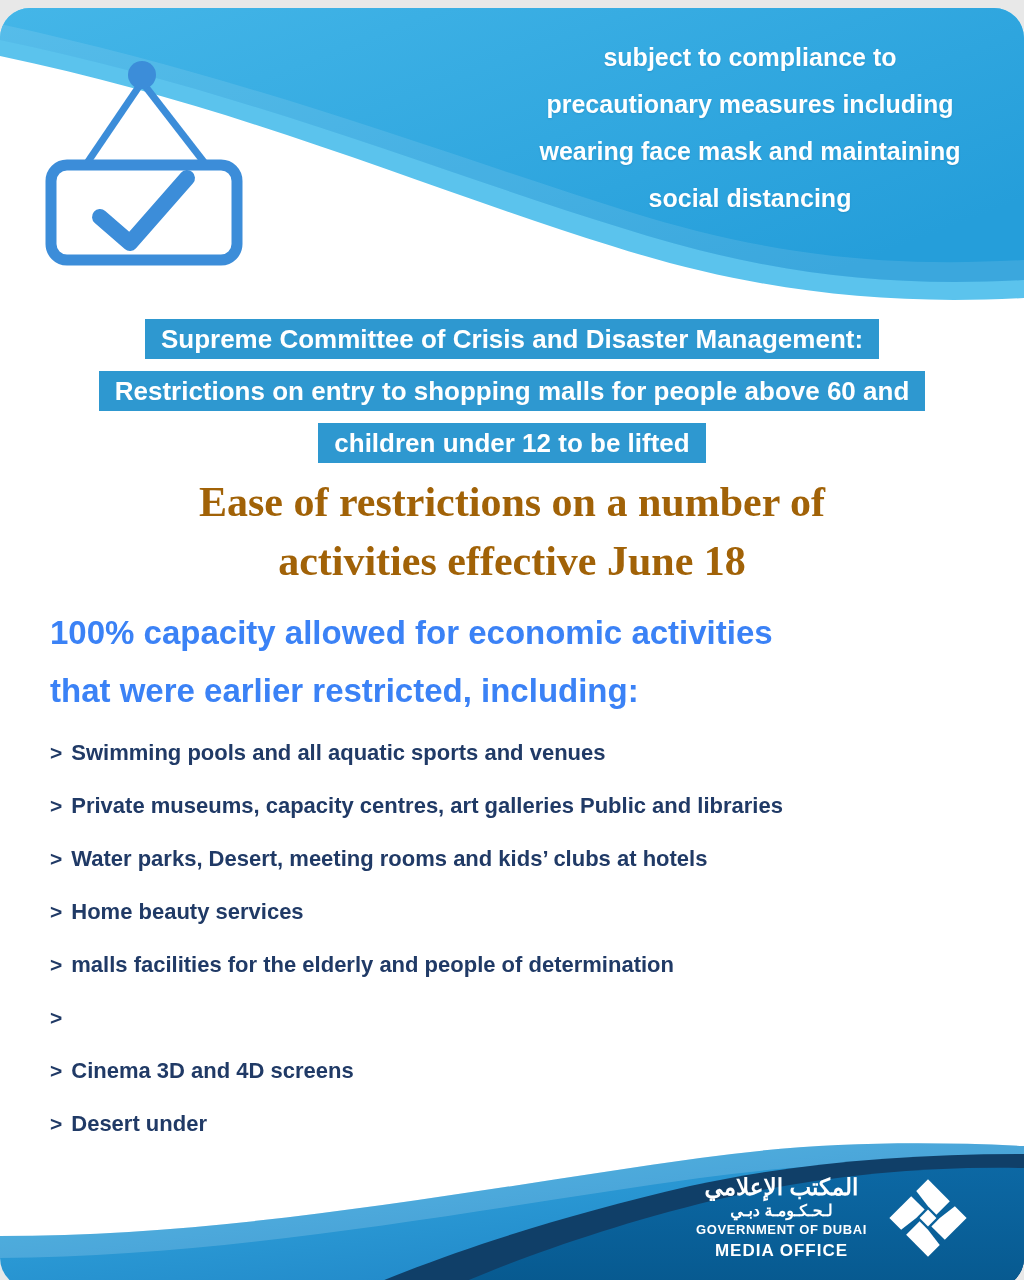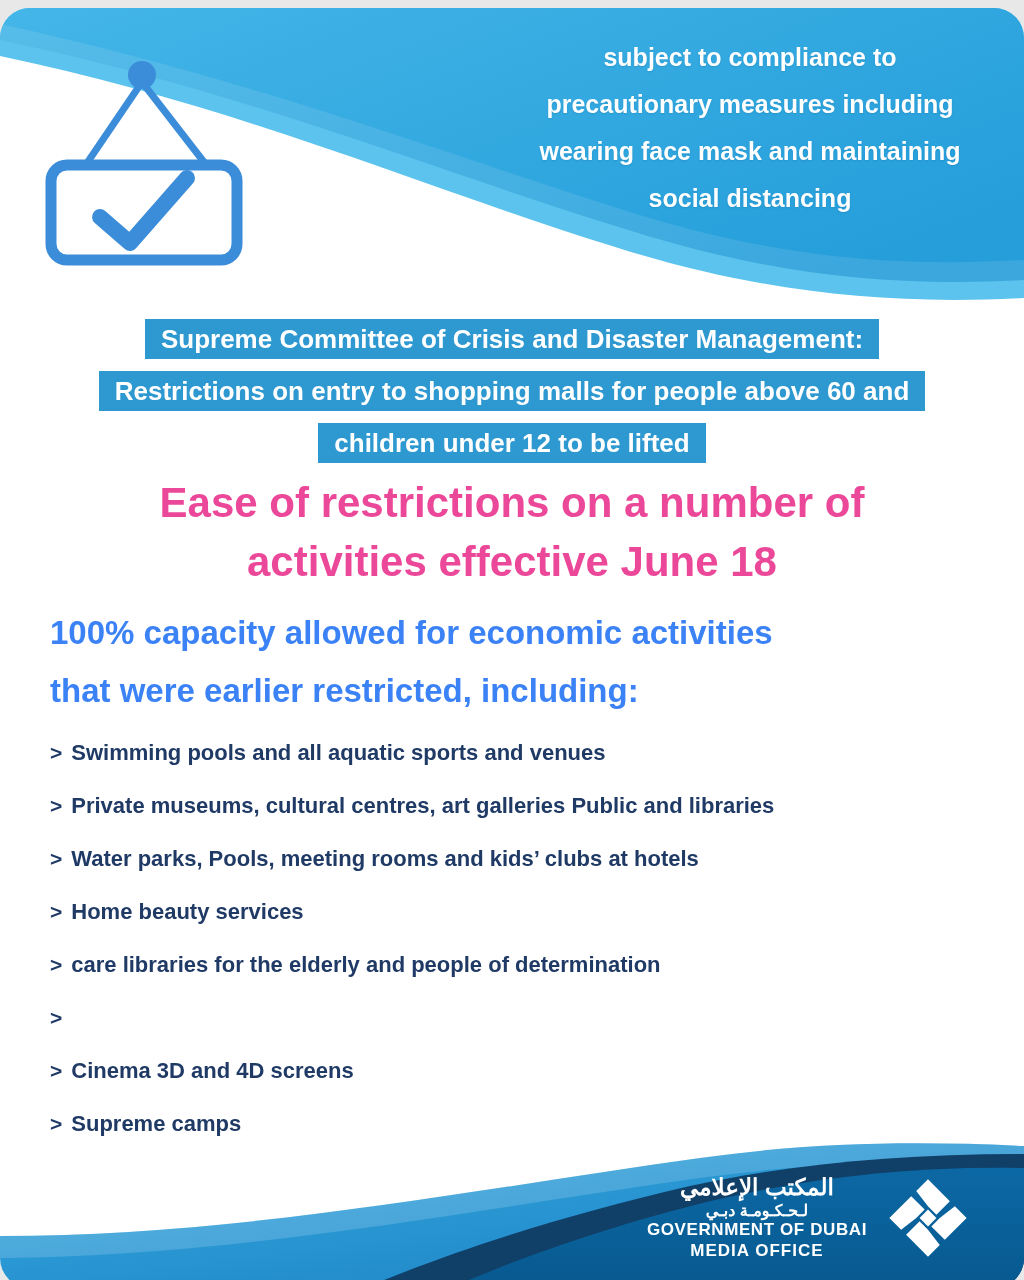--- a/index.html
+++ b/index.html
@@ -31,22 +31,22 @@
   }
   .headline .bar{
     display:inline-block;background:#2E98D0;color:#ffffff;
     font-weight:700;font-size:26px;line-height:28px;
     padding:6px 16px;white-space:nowrap;
   }
 
   
   .subheadline{
     position:absolute;top:465px;left:0;width:1024px;
-    text-align:center;color:#ec4899;font-weight:700;
-    font-size:42px;line-height:59px;
+    text-align:center;color:#a16207;font-weight:700;
+    font-size:42px;line-height:59px;font-family:Liberation Serif, serif;
   }
 
   
   .intro{
     position:absolute;top:596px;left:50px;width:920px;
     color:#3b82f6;font-weight:700;font-size:33px;line-height:58px;
   }
 
   
   .activities{
@@ -63,21 +63,21 @@
   
   .footer{position:absolute;left:0;top:1130px;width:1024px;height:150px;}
   .footer-wave{position:absolute;inset:0;width:1024px;height:150px;}
   .footer-logo-text{
     position:absolute;top:36px;right:157px;
     display:flex;flex-direction:column;align-items:center;
     color:#ffffff;text-align:right;
   }
   .footer-logo-text .ar1{font-size:23px;line-height:27px;font-weight:700;}
   .footer-logo-text .ar2{font-size:16px;line-height:17px;font-weight:700;letter-spacing:1px;margin-top:1px;}
-  .footer-logo-text .gov{font-size:17px;line-height:16px;font-weight:700;letter-spacing:.6px;margin-top:3px;}
+  .footer-logo-text .gov{font-size:13px;line-height:16px;font-weight:700;letter-spacing:.6px;margin-top:3px;}
   .footer-logo-text .office{font-size:17px;line-height:23px;font-weight:700;letter-spacing:1px;margin-top:1px;}
   .footer-diamond{position:absolute;top:38px;right:54px;width:84px;height:84px;}
 </style>
 </head>
 <body>
 
 <div class="poster">
 
   <svg class="top-wave" viewBox="0 0 1024 310" preserveAspectRatio="none" aria-hidden="true">
     <defs>
@@ -122,44 +122,44 @@
     <div>that were earlier restricted, including:</div>
   </div>
 
   <ul class="activities">
     <li>
         <span class="marker">&gt;</span>
         <span>Swimming pools and all aquatic sports and venues</span>
       </li>
     <li>
         <span class="marker">&gt;</span>
-        <span>Private museums, cultural centres, art galleries Public and libraries</span>
+        <span>Private museums, capacity centres, art galleries Public and libraries</span>
       </li>
     <li>
         <span class="marker">&gt;</span>
-        <span>Water parks, Pools, meeting rooms and kids’ clubs at hotels</span>
+        <span>Water parks, Desert, meeting rooms and kids’ clubs at hotels</span>
       </li>
     <li>
         <span class="marker">&gt;</span>
         <span>Home beauty services</span>
       </li>
     <li>
         <span class="marker">&gt;</span>
-        <span>care libraries for the elderly and people of determination</span>
+        <span>malls facilities for the elderly and people of determination</span>
       </li>
     <li>
         <span class="marker">&gt;</span>
       </li>
     <li>
         <span class="marker">&gt;</span>
         <span>Cinema 3D and 4D screens</span>
       </li>
     <li>
         <span class="marker">&gt;</span>
-        <span>Supreme camps</span>
+        <span>Desert under</span>
       </li>
   </ul>
 
   <div class="footer">
     <svg class="footer-wave" viewBox="0 0 1024 150" preserveAspectRatio="none" aria-hidden="true">
       <defs>
         <linearGradient id="gradBright" x1="0" y1="0" x2="0.9" y2="1">
           <stop offset="0" stop-color="#35ACE2"></stop>
           <stop offset="1" stop-color="#1C7FC2"></stop>
         </linearGradient>

